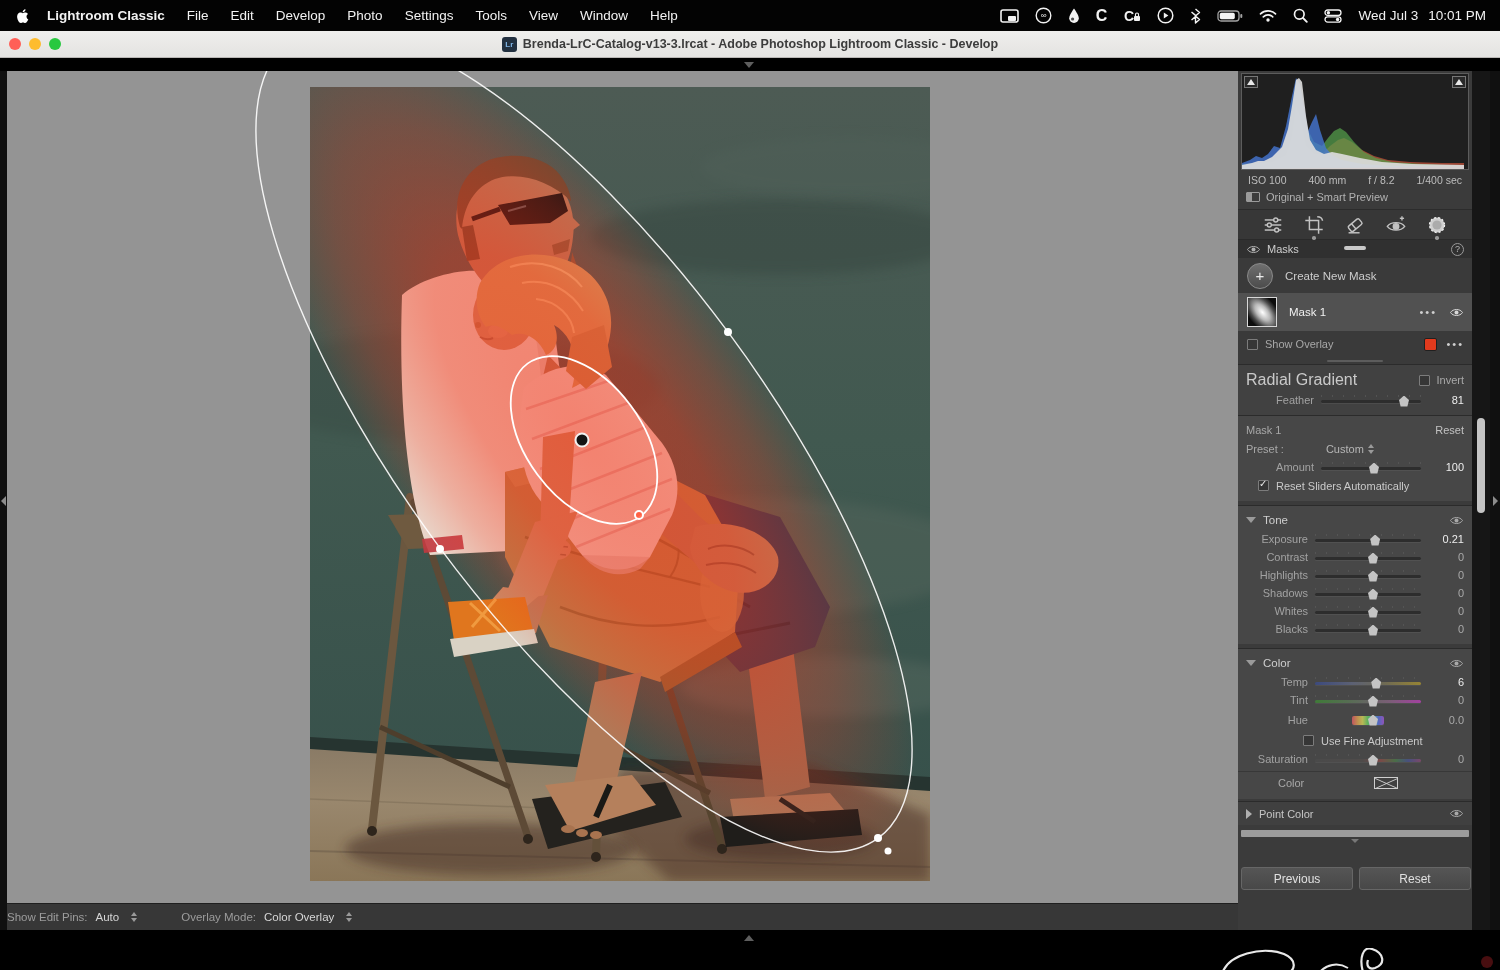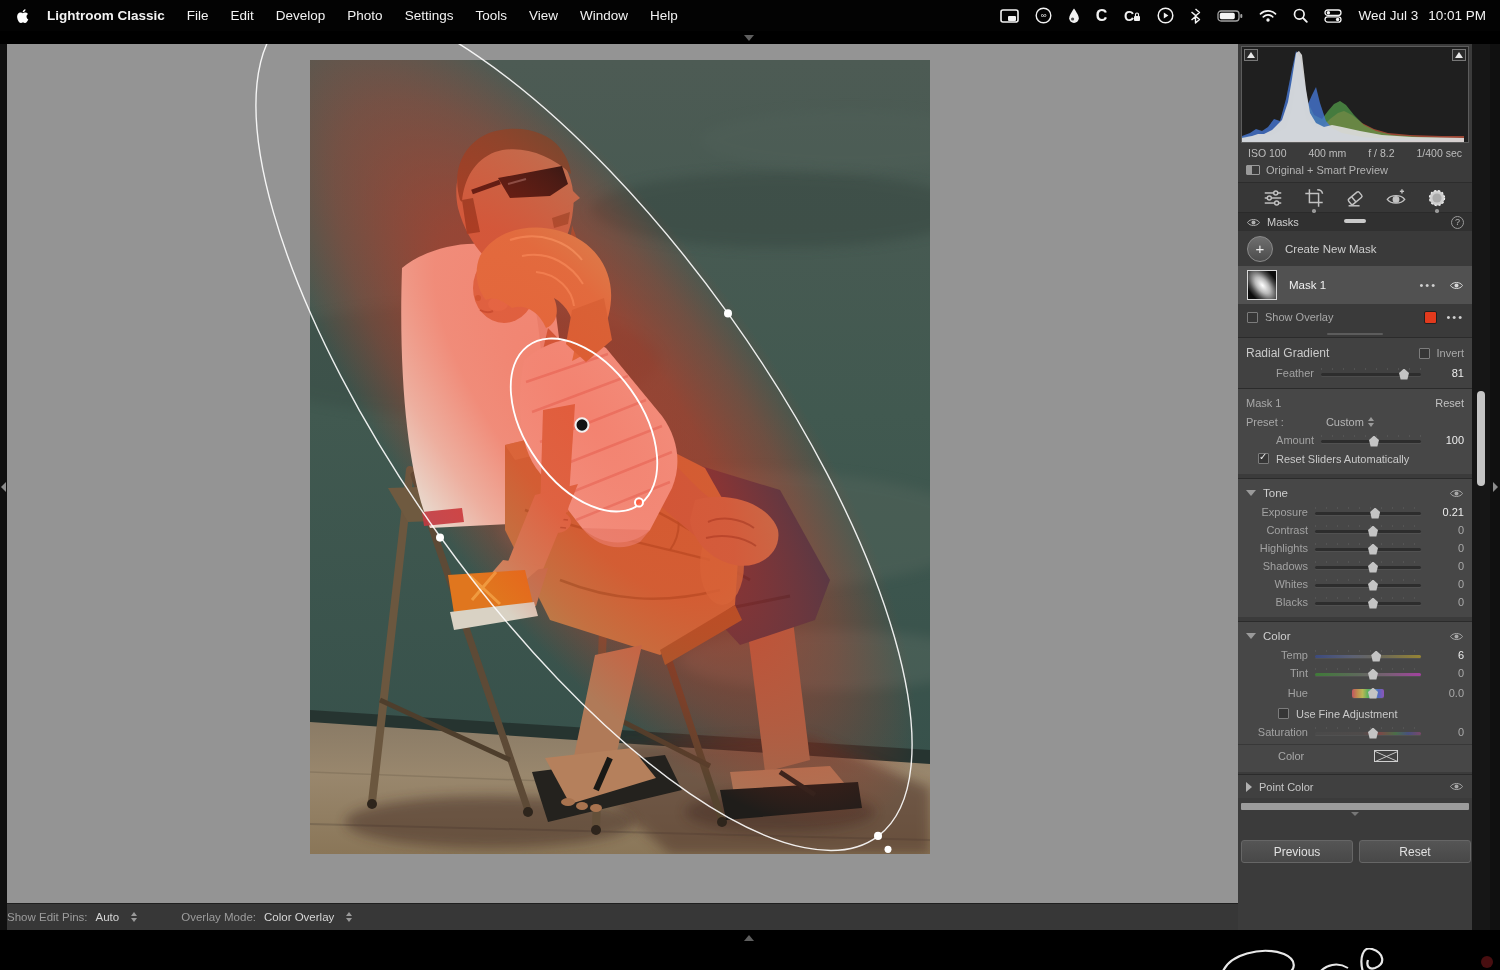--- a/index.html
+++ b/index.html
@@ -91,21 +91,21 @@
   .overlay-row { height:26px; background:#3a3a3a; display:flex; align-items:center; gap:7px; padding:0 8px 0 9px; }
   .cb { width:11px; height:11px; border:1px solid #7c7c7c; background:#363636; border-radius:1px; flex:0 0 auto; position:relative; }
   .cb.checked::after { content:"✓"; position:absolute; left:0; top:-3px; color:#e8e8e8; font-size:10px; }
   .red-swatch { width:13px; height:13px; background:#e23a1d; border:1px solid #202020; border-radius:2px; margin-left:auto; }
   .grab-line { height:7px; display:flex; justify-content:center; align-items:center; background:#3a3a3a; }
   .grab-line i { width:56px; height:2px; background:#5c5c5c; border-radius:1px; }
 
   .panel-box { background:#414141; border-top:1px solid #2b2b2b; padding:4px 0 6px 0; }
   .panel-box.adj { background:#474747; }
   .rg-row { height:22px; display:flex; align-items:center; padding:0 8px; }
-  .rg-title { color:#c9c9c9; font-size:12px; }
+  .rg-title { color:#c9c9c9; font-size:16px; }
   .rt { margin-left:auto; display:flex; align-items:center; gap:6px; }
 
   .srow { display:grid; grid-template-columns:66px 1fr 36px; align-items:center; gap:7px; height:18px; padding:0 8px 0 4px; }
   .srow.wide { grid-template-columns:72px 1fr 36px; }
   .slbl { text-align:right; color:#a2a2a2; white-space:nowrap; }
   .sval { text-align:right; color:#a9a9a9; }
   .sval.bright { color:#ededed; }
   .strack { position:relative; height:13px; }
   .ticks { position:absolute; left:0; right:0; top:1px; height:2px; background-image:repeating-linear-gradient(90deg,#5a5a5a 0 1px,transparent 1px 11px); opacity:.7; }
   .bar { position:absolute; left:0; right:0; top:6px; height:3px; background:#2d2d2d; border-radius:2px; box-shadow:0 1px 0 rgba(255,255,255,.06); }
@@ -206,20 +206,31 @@
           <rect x="1" y="7.8" width="16" height="5.4" rx="2.7" fill="none" stroke="#fff" stroke-width="1.3"></rect>
           <circle cx="13.6" cy="10.5" r="1.7" fill="#fff"></circle>
         </svg>
     </div>
     <div class="clock">
       <span>Wed Jul 3</span>
       <span>10:01 PM</span>
     </div>
   </div>
 
+  <div class="titlebar">
+    <div class="lights">
+      <span class="light r"></span>
+      <span class="light y"></span>
+      <span class="light g"></span>
+    </div>
+    <div class="wtitle">
+      <span class="doc-ic">Lr</span>
+      <span>Brenda-LrC-Catalog-v13-3.lrcat - Adobe Photoshop Lightroom Classic - Develop</span>
+    </div>
+  </div>
 
   <div class="app">
     <div class="module-strip">
         <i class="grab-down"></i>
       </div>
 
     <div class="content-row">
       <div class="gutter left">
           <i class="arrow-l"></i>
         </div>
@@ -640,21 +651,21 @@
               <span class="sval">0</span>
             </div>
             <div class="srow" style="height:22px;gap:44px;">
               <span class="slbl">Hue</span>
               <span class="strack">
                   <i class="bar hue"></i>
                   <i class="thumb onhue" style="left:50%"></i>
                 </span>
               <span class="sval">0.0</span>
             </div>
-            <div class="cbrow" style="padding-left:40px;">
+            <div class="cbrow" style="padding-left:65px;">
               <span class="cb"></span>
               <span>Use Fine Adjustment</span>
             </div>
             <div class="srow">
               <span class="slbl">Saturation</span>
               <span class="strack">
                   <i class="ticks"></i>
                   <i class="bar sat"></i>
                   <i class="thumb" style="left:50%"></i>
                 </span>

